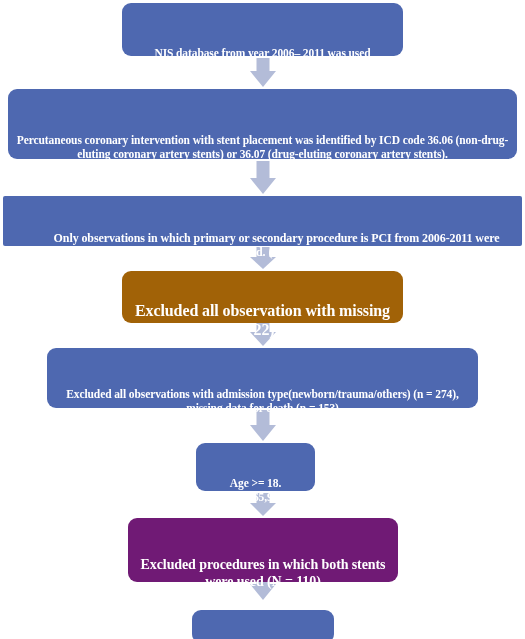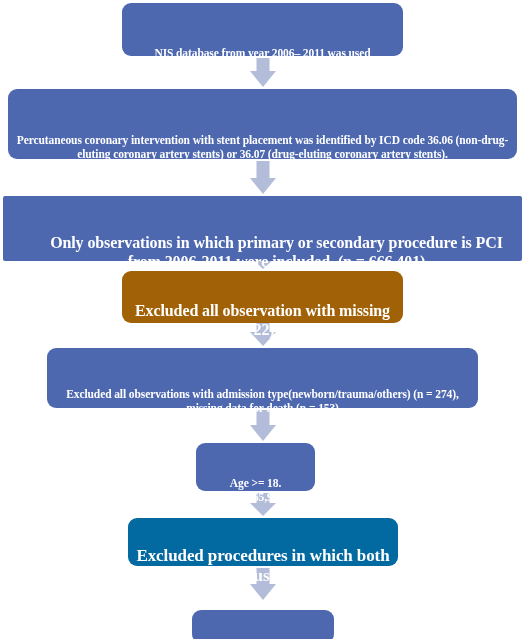--- a/index.html
+++ b/index.html
@@ -105,32 +105,32 @@
     <div class="arrow" style="left: 250px; top: 568px; width: 26px; height: 32px;">
       <div class="shaft" style="width: 13px; height: 16px; background: rgb(179, 188, 216);"></div>
       <div class="head" style="top: 16px; border-left-width: 13px; border-right-width: 13px; border-top-width: 16px; border-top-color: rgb(179, 188, 216);"></div>
     </div>
     <div class="node rounded" style="left: 122px; top: 3px; width: 281px; height: 53px; background: rgb(78, 104, 176); color: rgb(255, 255, 255); font-size: 11.5px;">
       <span class="node-text">NIS database from year 2006– 2011 was used</span>
     </div>
     <div class="node rounded" style="left: 8px; top: 89px; width: 509px; height: 70px; background: rgb(78, 104, 176); color: rgb(255, 255, 255); font-size: 11.5px;">
       <span class="node-text">Percutaneous coronary intervention with stent placement was identified by ICD code 36.06 (non-drug-eluting coronary artery stents) or 36.07 (drug-eluting coronary artery stents).</span>
     </div>
-    <div class="node square" style="left: 3px; top: 196px; width: 519px; height: 65px; background: rgb(78, 104, 176); color: rgb(255, 255, 255); font-size: 16px; padding-left: 36px;">
+    <div class="node square" style="left: 3px; top: 196px; width: 519px; height: 50px; background: rgb(78, 104, 176); color: rgb(255, 255, 255); font-size: 12px; padding-left: 36px;">
       <span class="node-text">Only observations  in which primary or secondary procedure is PCI from 2006-2011 were included.  (n = 666,401)</span>
     </div>
     <div class="node rounded" style="left: 122px; top: 271px; width: 281px; height: 52px; background: #a16207; color: rgb(255, 255, 255); font-size: 16px;">
       <span class="node-text">Excluded all observation with missing data on age (n=22) and Sex(n=23)</span>
     </div>
     <div class="node rounded" style="left: 47px; top: 348px; width: 431px; height: 60px; background: rgb(78, 104, 176); color: rgb(255, 255, 255); font-size: 11.5px;">
       <span class="node-text">Excluded all observations with admission type(newborn/trauma/others) (n =  274), missing data for death (n = 153)</span>
     </div>
     <div class="node rounded" style="left: 196px; top: 443px; width: 119px; height: 48px; background: rgb(78, 104, 176); color: rgb(255, 255, 255); font-size: 11.5px;">
       <span class="node-text">Age &gt;= 18.
 (N =  665,914)</span>
     </div>
-    <div class="node rounded" style="left: 128px; top: 518px; width: 270px; height: 48px; background: #0369a1; color: rgb(255, 255, 255); font-size: 17px;">
+    <div class="node rounded" style="left: 128px; top: 518px; width: 270px; height: 64px; background: #701a75; color: rgb(255, 255, 255); font-size: 14px;">
       <span class="node-text">Excluded procedures in which both stents were used (N  = 110)</span>
     </div>
     <div class="node rounded" style="left: 192px; top: 610px; width: 142px; height: 33px; background: rgb(78, 104, 176); color: rgb(255, 255, 255); font-size: 11.5px;">
       <span class="node-text">665,804 procedures.</span>
     </div>
   </div>
 
 </body></html>

